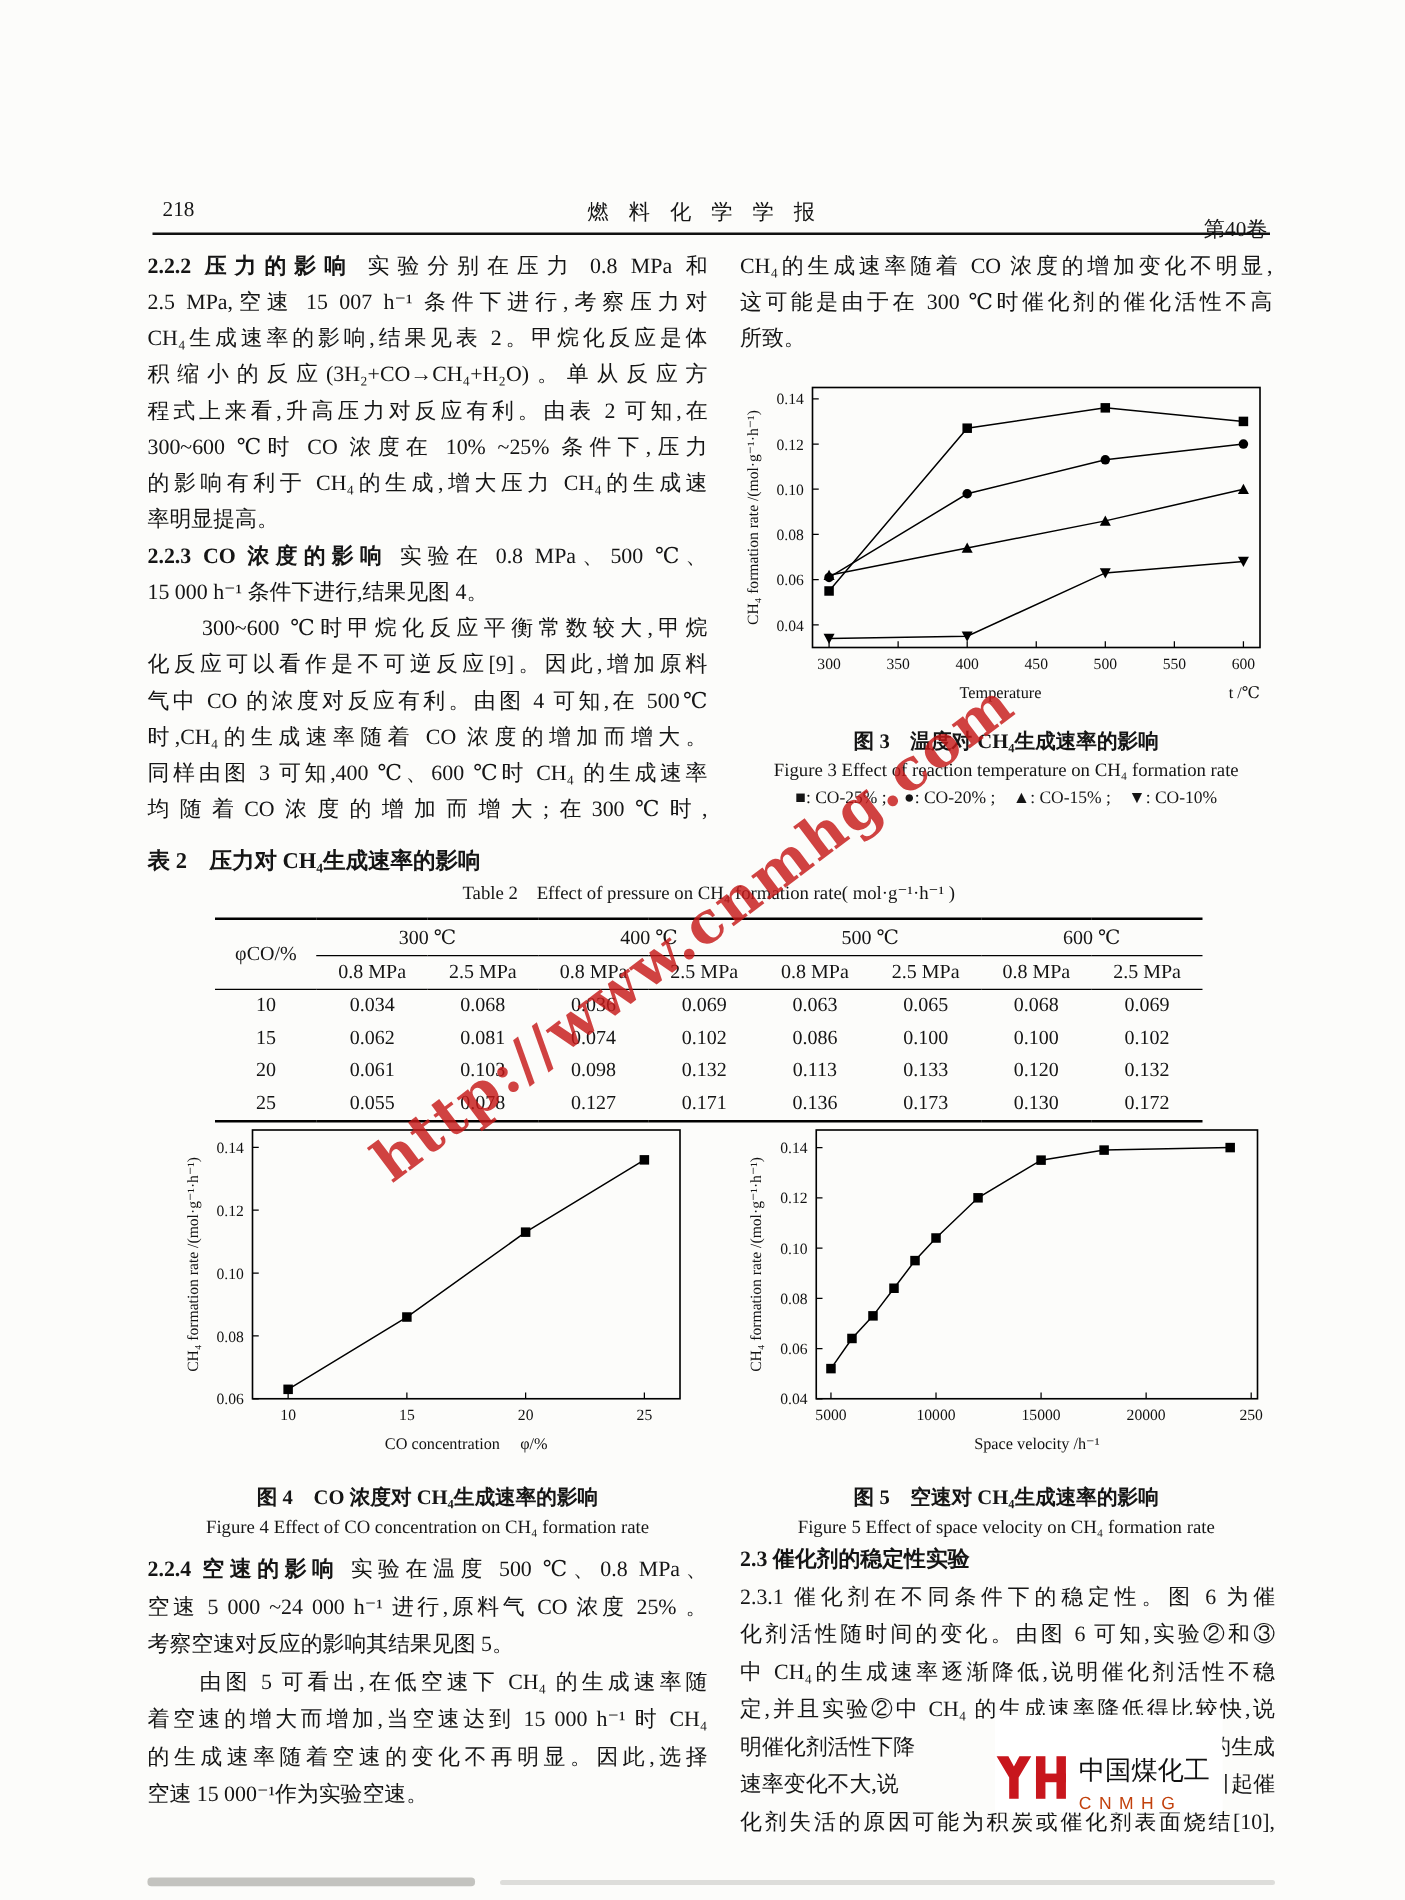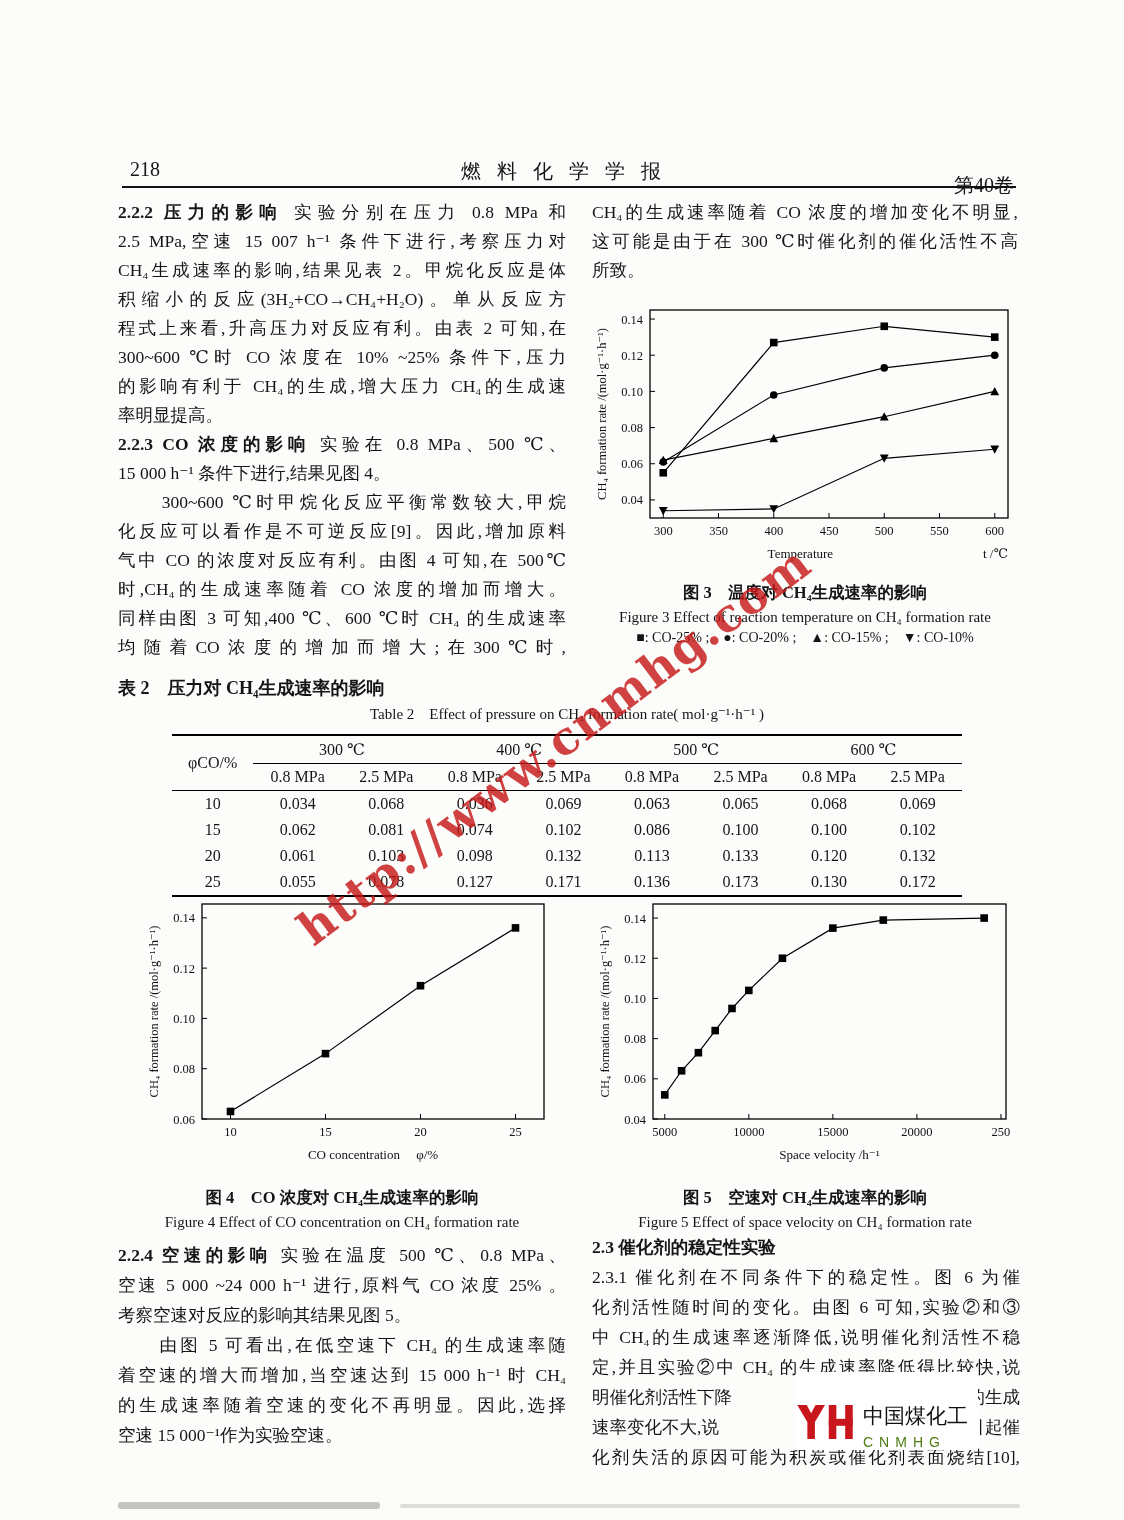--- a/index.html
+++ b/index.html
@@ -1,20 +1,20 @@
 <!DOCTYPE html>
 <html><head>
 <meta charset="utf-8">
 <style>
   html,body{margin:0;padding:0;background:#e8e8e6;}
   .page{position:relative;width:1124px;height:1520px;background:#fcfcfa;overflow:hidden;
         font-family:"Liberation Serif","DejaVu Serif",serif;color:#151515;}
 
   
-  .hdr{position:absolute;left:122px;top:156px;width:894px;height:30px;border-bottom:2px solid #111;font-size:20px;}
+  .hdr{position:absolute;left:122px;top:156px;width:894px;height:30px;border-bottom:2px solid #111;font-size:17px;}
   .hdr .pageno{position:absolute;left:8px;top:2px;}
   .hdr .jtitle{position:absolute;left:50%;transform:translateX(-50%);letter-spacing:16px;top:2px;white-space:nowrap;}
   .hdr .vol{position:absolute;right:2px;top:16px;}
 
   
   .tcol{position:absolute;width:448px;}
   #leftTop{left:118px;top:198px;}
   #rightTop{left:592px;top:198px;width:426px;}
   #leftBottom{left:118px;top:1240px;}
   #rightBottom{left:592px;top:1232px;width:428px;}
@@ -47,21 +47,21 @@
 
   
   .watermark{position:absolute;left:320px;top:902px;transform:rotate(-37deg);transform-origin:left bottom;
              font-size:46px;font-weight:bold;color:rgba(198,24,24,0.82);letter-spacing:2px;z-index:9;
              pointer-events:none;white-space:nowrap;font-family:"DejaVu Serif",serif;}
 
   
   .logo{position:absolute;left:796px;top:1372px;width:182px;height:78px;background:#fff;
         display:flex;align-items:flex-end;gap:9px;z-index:8;}
   .logo-cn{font-size:21px;color:#111;white-space:nowrap;}
-  .logo-en{font-size:14px;color:#4d7c0f;letter-spacing:6px;margin-top:4px;font-family:"Liberation Sans",sans-serif;}
+  .logo-en{font-size:14px;color:#c2410c;letter-spacing:6px;margin-top:4px;font-family:"Liberation Sans",sans-serif;}
 
   
   .smudge{position:absolute;background:#b9b9b4;border-radius:3px;}
 </style>
 </head>
 <body>
 
 <div class="page">
 
   <div class="hdr">

